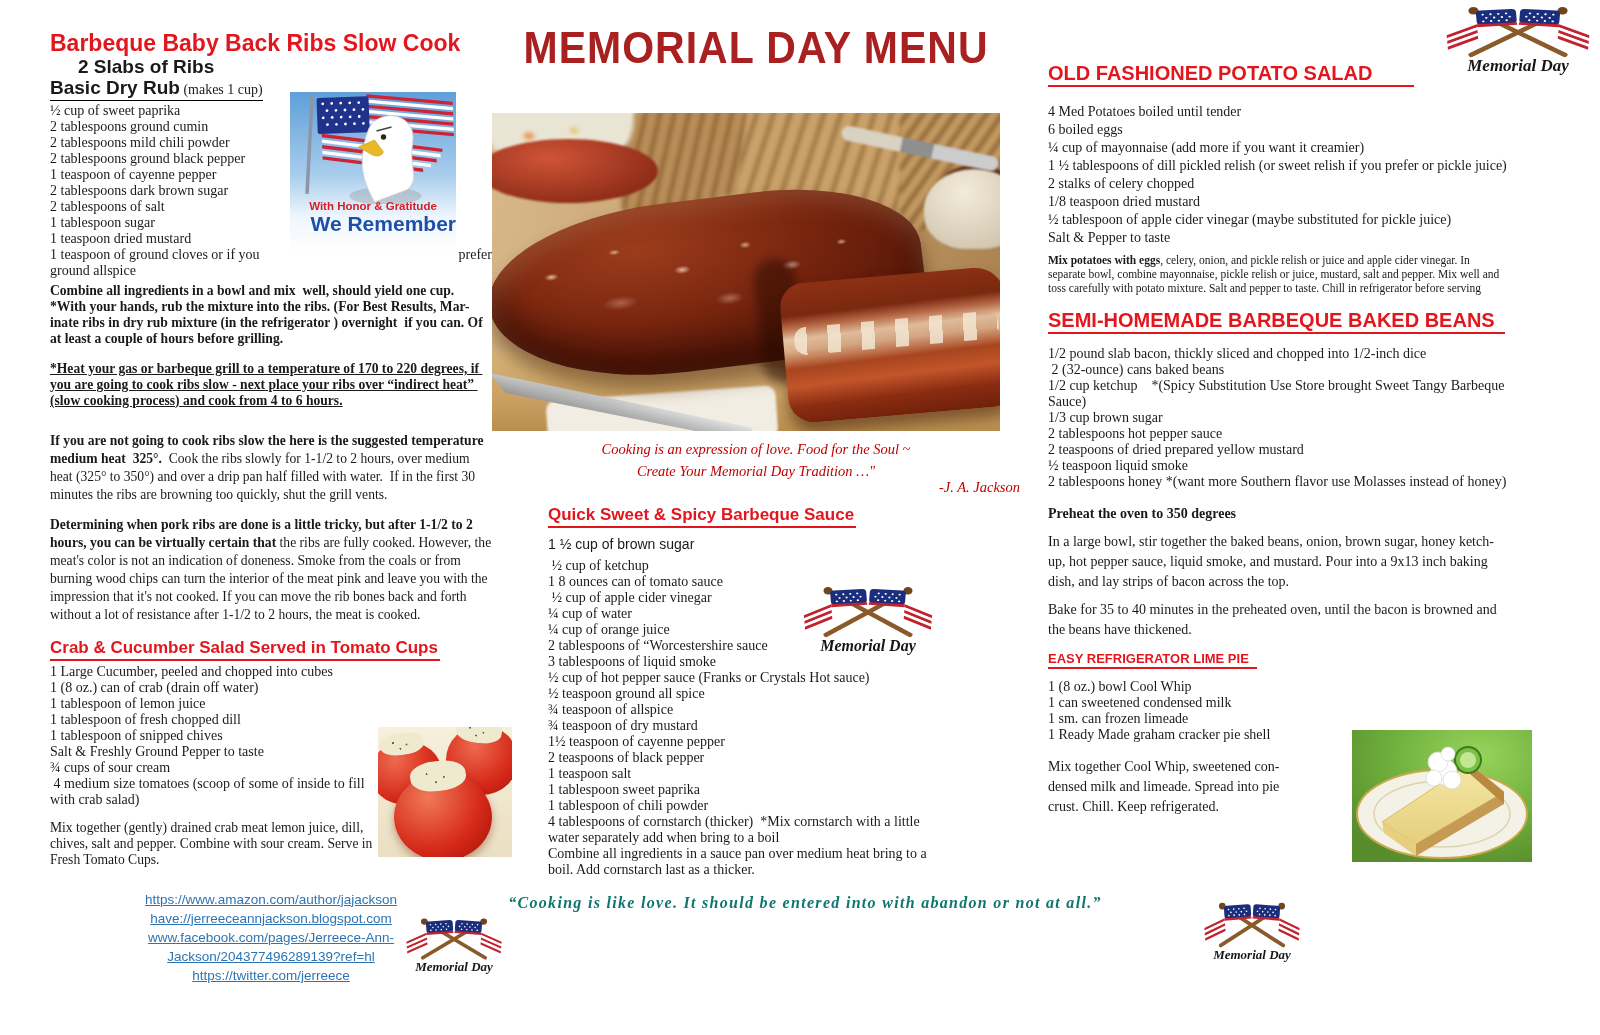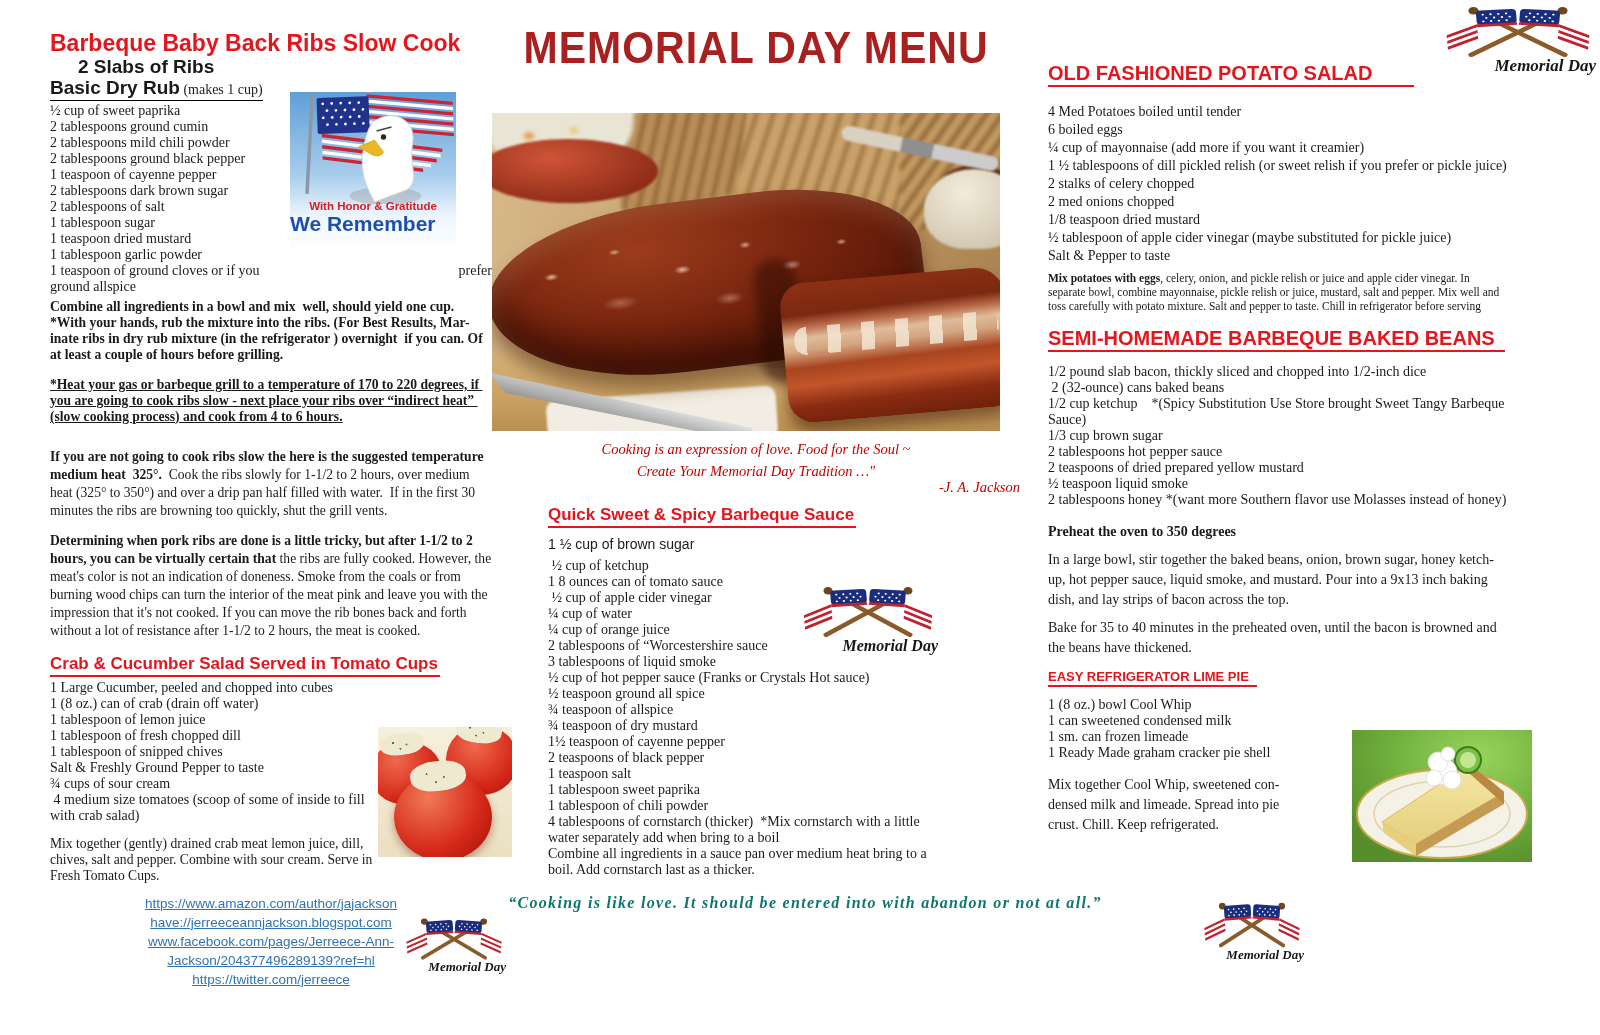--- a/index.html
+++ b/index.html
@@ -87,32 +87,32 @@
       background:linear-gradient(178deg,#8e3115 0%,#7a2810 22%,#b86a48 30%,#e6c5a4 38%,#d8ab85 46%,#a8451f 58%,#c2552a 70%,#8a2c12 84%,#6e2009 100%);}
   .bones{left:302px;top:206px;width:205px;height:28px;transform:rotate(-5deg);border-radius:12px;opacity:.9;
       background:repeating-linear-gradient(92deg,rgba(242,228,208,.95) 0 13px,rgba(170,110,80,.12) 13px 34px);}
   
   #eagle{position:absolute;left:290px;top:92px;width:166px;height:160px;overflow:hidden;
       background:linear-gradient(180deg,#5f9fd9 0%,#a8cdec 52%,#eef6fd 78%,#ffffff 100%);}
   #eagle svg{display:block;}
   .eagle-t1{font-family:"Liberation Sans",sans-serif;font-weight:bold;font-size:11.5px;color:#d42027;
       text-align:center;margin-top:-4px;}
   .eagle-t2{font-family:"Liberation Sans",sans-serif;font-weight:bold;font-size:21px;color:#1f4fa8;
-      text-align:left;line-height:23px;}
+      text-align:right;line-height:23px;}
   
   #tomato-img{position:absolute;left:378px;top:727px;width:134px;height:130px;overflow:hidden;
       background:linear-gradient(180deg,#f6f0dc,#eadfc2);}
   .tom{position:absolute;border-radius:50%;}
   .stuff{position:absolute;border-radius:45%;
       background:radial-gradient(2px 2px at 30% 40%,#4a7a2a 40%,transparent 60%),
                  radial-gradient(2px 2px at 60% 55%,#55862f 40%,transparent 60%),
                  radial-gradient(2px 2px at 45% 70%,#4a7a2a 40%,transparent 60%),#efe9cf;}
   #pie-img{position:absolute;left:1352px;top:730px;width:180px;height:132px;}
   
-  .flags{position:absolute;text-align:right;}
+  .flags{position:absolute;text-align:center;}
   .flags svg{display:block;width:100%;}
   .flags .cap{font-family:"Liberation Serif",serif;font-style:italic;font-weight:bold;color:#161616;}
   #flags-tr{left:1440px;top:4px;width:156px;}
   #flags-tr .cap{font-size:17px;margin-top:-4px;}
   #flags-sauce{left:798px;top:584px;width:140px;}
   #flags-sauce .cap{font-size:16px;margin-top:-3px;}
   #flags-bl{left:402px;top:916px;width:104px;}
   #flags-bl .cap{font-size:13px;margin-top:-3px;}
   #flags-br{left:1200px;top:900px;width:104px;}
   #flags-br .cap{font-size:13px;margin-top:-3px;}
@@ -189,21 +189,20 @@
     <div class="list16" style="margin-top:2px;">
         <div class="ing">½ cup of sweet paprika</div>
         <div class="ing">2 tablespoons ground cumin</div>
         <div class="ing">2 tablespoons mild chili powder</div>
         <div class="ing">2 tablespoons ground black pepper</div>
         <div class="ing">1 teaspoon of cayenne pepper</div>
         <div class="ing">2 tablespoons dark brown sugar</div>
         <div class="ing">2 tablespoons of salt</div>
         <div class="ing">1 tablespoon sugar</div>
         <div class="ing">1 teaspoon dried mustard</div>
-        <div class="ing">1 tablespoon garlic powder</div>
       </div>
     <div class="flexline ing">
       <span>1 teaspoon of ground cloves or if you</span>
       <span>prefer</span>
     </div>
     <div class="ing">ground allspice</div>
     <div class="para-b" style="margin-top:4px;">Combine all ingredients in a bowl and mix  well, should yield one cup. *With your hands, rub the mixture into the ribs. (For Best Results, Mar-inate ribs in dry rub mixture (in the refrigerator ) overnight  if you can. Of at least a couple of hours before grilling.</div>
     <div class="para-b" style="margin-top:14px;text-decoration:underline;">*Heat your gas or barbeque grill to a temperature of 170 to 220 degrees, if you are going to cook ribs slow - next place your ribs over “indirect heat” (slow cooking process) and cook from 4 to 6 hours.</div>
     <div style="margin-top:22px;"><span class="para-b">If you are not going to cook ribs slow the here is the suggested temperature medium heat  325°.</span><span class="para-n">  Cook the ribs slowly for 1-1/2 to 2 hours, over medium heat (325° to 350°) and over a drip pan half filled with water.  If in the first 30 minutes the ribs are browning too quickly, shut the grill vents.</span></div>
     <div style="margin-top:12px;"><span class="para-b">Determining when pork ribs are done is a little tricky, but after 1-1/2 to 2 hours, you can be virtually certain that</span><span class="para-n"> the ribs are fully cooked. However, the meat's color is not an indication of doneness. Smoke from the coals or from burning wood chips can turn the interior of the meat pink and leave you with the impression that it's not cooked. If you can move the rib bones back and forth without a lot of resistance after 1-1/2 to 2 hours, the meat is cooked.</span></div>
@@ -214,21 +213,21 @@
         <div class="ing">1 Large Cucumber, peeled and chopped into cubes</div>
         <div class="ing">1 (8 oz.) can of crab (drain off water)</div>
         <div class="ing">1 tablespoon of lemon juice</div>
         <div class="ing">1 tablespoon of fresh chopped dill</div>
         <div class="ing">1 tablespoon of snipped chives</div>
         <div class="ing">Salt &amp; Freshly Ground Pepper to taste</div>
         <div class="ing">¾ cups of sour cream</div>
         <div class="ing"> 4 medium size tomatoes (scoop of some of inside to fill with crab salad)</div>
       </div>
     <div class="para-n narrow" style="margin-top:12px;">Mix together (gently) drained crab meat lemon juice, dill, chives, salt and pepper. Combine with sour cream. Serve in Fresh Tomato Cups.</div>
-    <div class="links-wrap" style="margin-top:10px;">
+    <div class="links-wrap" style="margin-top:22px;">
       <div class="link">https://www.amazon.com/author/jajackson</div>
       <div class="link">have://jerreeceannjackson.blogspot.com</div>
       <div class="link">www.facebook.com/pages/Jerreece-Ann-Jackson/204377496289139?ref=hl</div>
       <div class="link">https://twitter.com/jerreece</div>
     </div>
   </div>
 
   <div id="eagle">
     <svg viewBox="0 0 165 112" width="166" height="112">
       <rect x="20" y="2" width="3.5" height="100" fill="#8c96a6" transform="rotate(3 20 2)"></rect>
@@ -349,21 +348,20 @@
   <div id="quote2">“Cooking is like love. It should be entered into with abandon or not at all.”</div>
 
   <div class="columns" style="left:1048px;top:62px;width:462px;">
     <span class="h2-red" style="font-size:20px;padding-right:42px;">OLD FASHIONED POTATO SALAD</span>
     <div class="list18" style="margin-top:16px;">
         <div class="ing">4 Med Potatoes boiled until tender</div>
         <div class="ing">6 boiled eggs</div>
         <div class="ing">¼ cup of mayonnaise (add more if you want it creamier)</div>
         <div class="ing">1 ½ tablespoons of dill pickled relish (or sweet relish if you prefer or pickle juice)</div>
         <div class="ing">2 stalks of celery chopped</div>
-        <div class="ing">2 med onions chopped</div>
         <div class="ing">1/8 teaspoon dried mustard</div>
         <div class="ing">½ tablespoon of apple cider vinegar (maybe substituted for pickle juice)</div>
         <div class="ing">Salt &amp; Pepper to taste</div>
       </div>
     <div class="smallnote" style="margin-top:6px;"><span style="font-weight:bold;">Mix potatoes with eggs</span><span>, celery, onion, and pickle relish or juice and apple cider vinegar. In separate bowl, combine mayonnaise, pickle relish or juice, mustard, salt and pepper. Mix well and toss carefully with potato mixture. Salt and pepper to taste. Chill in refrigerator before serving</span></div>
     <span class="h2-red" style="font-size:20px;padding-right:10px;margin-top:14px;">SEMI-HOMEMADE BARBEQUE BAKED BEANS</span>
     <div class="list16" style="margin-top:12px;">
         <div class="ing">1/2 pound slab bacon, thickly sliced and chopped into 1/2-inch dice</div>
         <div class="ing"> 2 (32-ounce) cans baked beans</div>
         <div class="ing">1/2 cup ketchup    *(Spicy Substitution Use Store brought Sweet Tangy Barbeque Sauce)</div>

